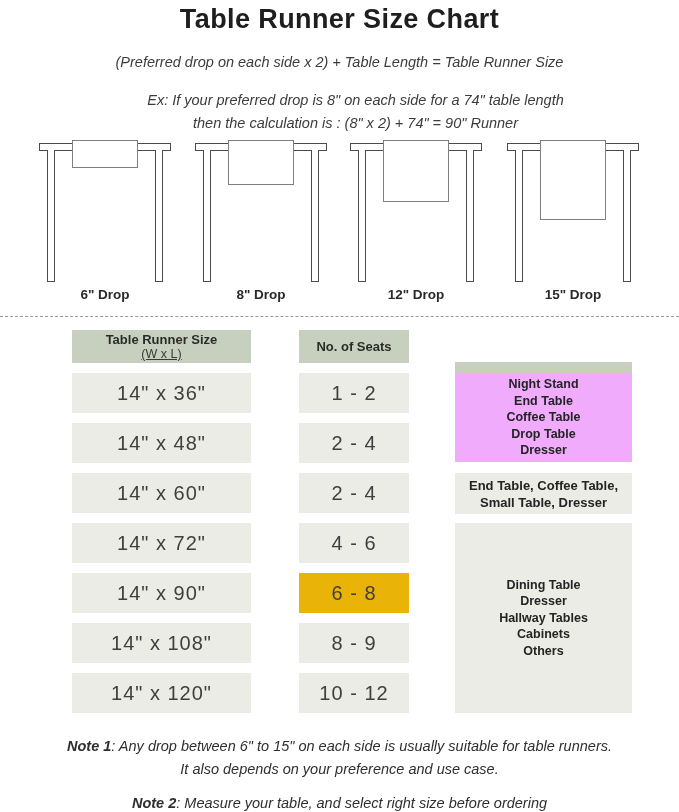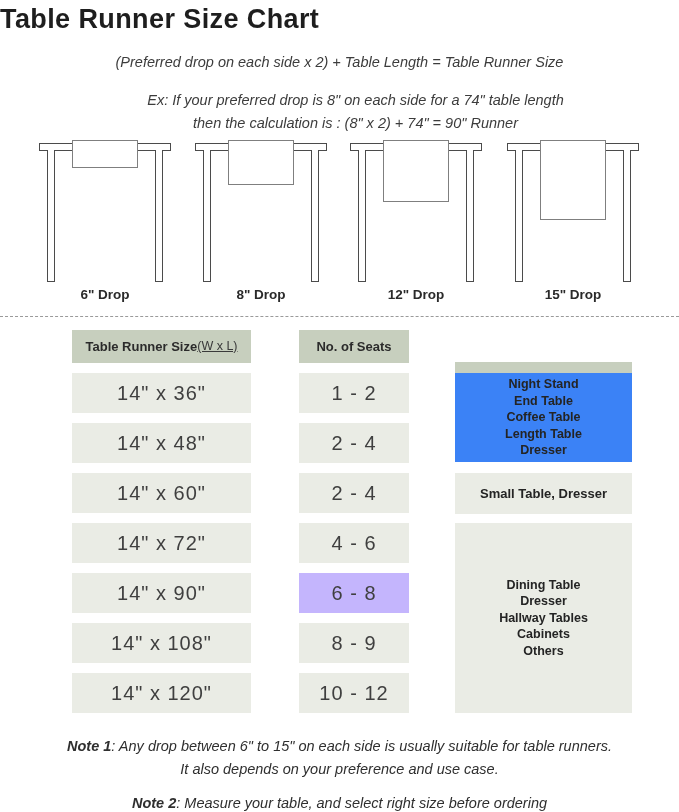--- a/index.html
+++ b/index.html
@@ -11,20 +11,21 @@
     width: 679px;
     height: 812px;
     background: #ffffff;
     overflow: hidden;
   }
 
   
   .title {
     position: absolute;
     top: 4px; left: 0; width: 679px;
+    text-align: center;
     font-size: 27px;
     font-weight: 700;
     letter-spacing: 0.4px;
     color: #1e1e1e;
   }
   .formula {
     position: absolute;
     top: 54px; left: 0; width: 679px;
     text-align: center;
     font-size: 14.5px;
@@ -91,22 +92,22 @@
     border-top: 1.5px dashed #9a9a9a;
   }
 
   
   .c1 { left: 72px;  width: 179px; }
   .c2 { left: 299px; width: 110px; }
   .c3 { left: 455px; width: 177px; }
 
   .hdr {
     position: absolute; top: 330px; height: 33px;
-    display: flex; 
-    align-items: center; justify-content: center;
+    display: flex; flex-direction: column;
+    justify-content: center;
     text-align: center;
     font-size: 13px; font-weight: 700; color: #2b2b2b;
     line-height: 15px;
   }
   .hdr .sub { font-weight: 400; font-size: 12.5px; color: #3a3a3a; text-decoration: underline; }
 
   .cell {
     position: absolute; height: 40px;
     display: flex; align-items: center; justify-content: center;
     font-size: 20px;
@@ -202,32 +203,33 @@
   <div class="cell c1 r2" style="background: rgb(234, 236, 229);">14" x 60"</div>
   <div class="cell c1 r3" style="background: rgb(234, 236, 229);">14" x 72"</div>
   <div class="cell c1 r4" style="background: rgb(234, 236, 229);">14" x 90"</div>
   <div class="cell c1 r5" style="background: rgb(234, 236, 229);">14" x 108"</div>
   <div class="cell c1 r6" style="background: rgb(234, 236, 229);">14" x 120"</div>
 
   <div class="cell c2 r0" style="background: rgb(234, 236, 229);">1 - 2</div>
   <div class="cell c2 r1" style="background: rgb(234, 236, 229);">2 - 4</div>
   <div class="cell c2 r2" style="background: rgb(234, 236, 229);">2 - 4</div>
   <div class="cell c2 r3" style="background: rgb(234, 236, 229);">4 - 6</div>
-  <div class="cell c2 r4" style="background: #c4b5fd;">6 - 8</div>
+  <div class="cell c2 r4" style="background: #eab308;">6 - 8</div>
   <div class="cell c2 r5" style="background: rgb(234, 236, 229);">8 - 9</div>
   <div class="cell c2 r6" style="background: rgb(234, 236, 229);">10 - 12</div>
 
-  <div class="types-box c3 tA" style="background: #3b82f6;">
+  <div class="types-box c3 tA" style="background: #f0abfc;">
     <div>Night Stand</div>
     <div>End Table</div>
     <div>Coffee Table</div>
-    <div>Length Table</div>
+    <div>Drop Table</div>
     <div>Dresser</div>
   </div>
   <div class="types-box c3 tB" style="background: rgb(234, 236, 229);">
+    <div>End Table, Coffee Table,</div>
     <div>Small Table, Dresser</div>
   </div>
   <div class="types-box c3 tC" style="background: rgb(234, 236, 229);">
     <div>Dining Table</div>
     <div>Dresser</div>
     <div>Hallway Tables</div>
     <div>Cabinets</div>
     <div>Others</div>
   </div>
 

